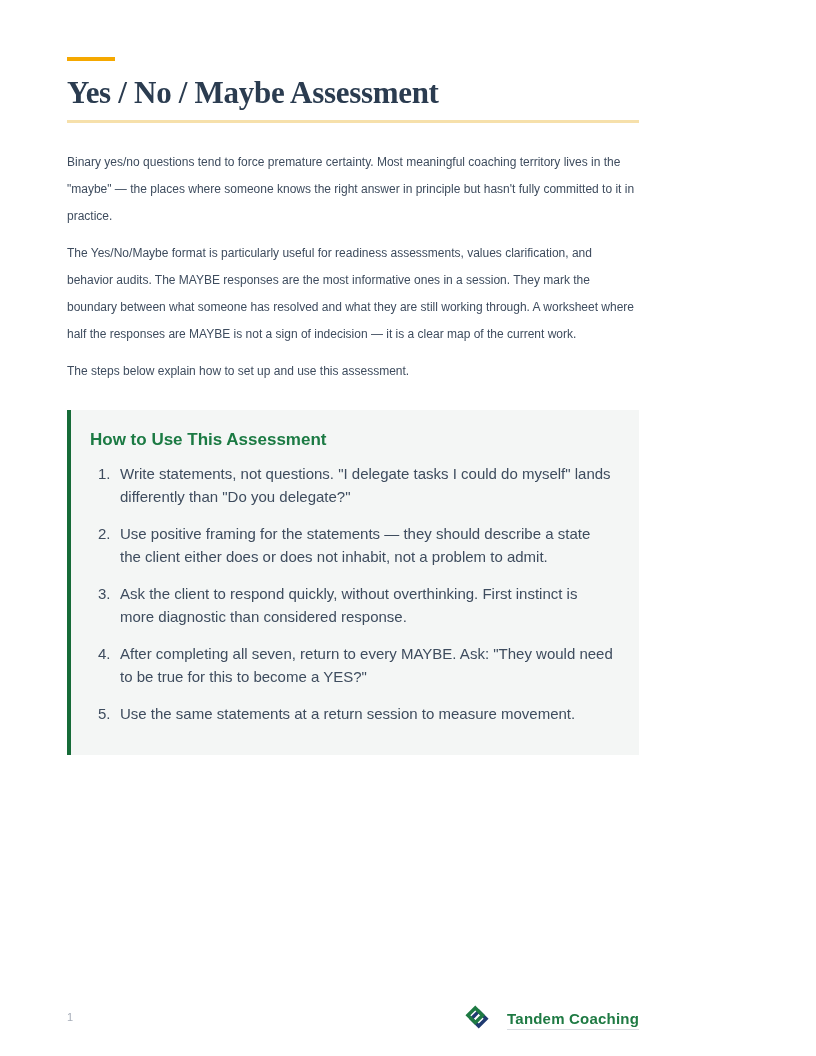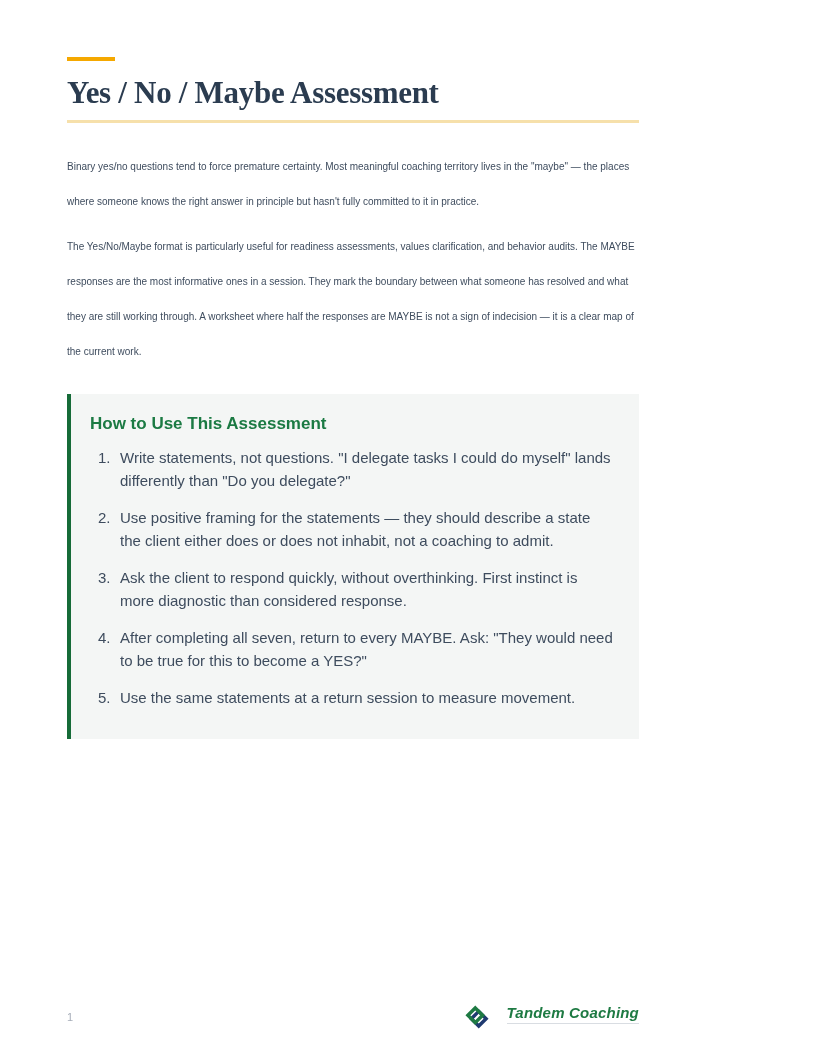--- a/index.html
+++ b/index.html
@@ -39,22 +39,22 @@
     margin: 13px 0 0 0;
     line-height: 1.2;
   }
   .title-rule {
     height: 3px;
     background: #f6e0ab;
     margin-top: 9px;
     margin-bottom: 26px;
   }
   p.body-par {
-    font-size: 10px;
-    line-height: 35px;
+    font-size: 12px;
+    line-height: 27px;
     margin: 0 0 10px 0;
   }
   .callout {
     margin-top: 25px;
     background: #f4f6f5;
     border-left: 4px solid #166b38;
     padding: 20px 24px 30px 19px;
   }
   .callout-heading {
     color: #1b7a43;
@@ -92,24 +92,23 @@
     display: flex;
     justify-content: space-between;
     align-items: center;
   }
   .page-number {
     font-size: 11px;
     color: #a6adb8;
   }
   .logo {
     display: flex;
-    align-items: flex-start;
+    align-items: flex-end;
     gap: 17px;
     text-decoration: none;
-    font-style: italic;
   }
   .logo-text {
     font-size: 15px;
     font-weight: bold;
     color: #1e7a43;
     letter-spacing: 0.2px;
     border-bottom: 1px solid #d9dde2;
     padding-bottom: 2px;
   }
 </style>
@@ -122,26 +121,27 @@
     <div class="accent-bar"></div>
 
     <h1 class="page-title">Yes / No / Maybe Assessment</h1>
 
     <div class="title-rule"></div>
 
     <p class="body-par">Binary yes/no questions tend to force premature certainty. Most meaningful coaching territory lives in the "maybe" — the places where someone knows the right answer in principle but hasn't fully committed to it in practice.</p>
 
     <p class="body-par">The Yes/No/Maybe format is particularly useful for readiness assessments, values clarification, and behavior audits. The MAYBE responses are the most informative ones in a session. They mark the boundary between what someone has resolved and what they are still working through. A worksheet where half the responses are MAYBE is not a sign of indecision — it is a clear map of the current work.</p>
 
+    <p class="body-par">The steps below explain how to set up and use this assessment.</p>
 
     <div class="callout">
       <div class="callout-heading">How to Use This Assessment</div>
       <ol class="steps">
         <li>Write statements, not questions. "I delegate tasks I could do myself" lands differently than "Do you delegate?"</li>
-        <li>Use positive framing for the statements — they should describe a state the client either does or does not inhabit, not a coaching to admit.</li>
+        <li>Use positive framing for the statements — they should describe a state the client either does or does not inhabit, not a problem to admit.</li>
         <li>Ask the client to respond quickly, without overthinking. First instinct is more diagnostic than considered response.</li>
         <li>After completing all seven, return to every MAYBE. Ask: "They would need to be true for this to become a YES?"</li>
         <li>Use the same statements at a return session to measure movement.</li>
       </ol>
     </div>
 
   </div>
 
   <div class="footer">
     <span class="page-number">1</span>

